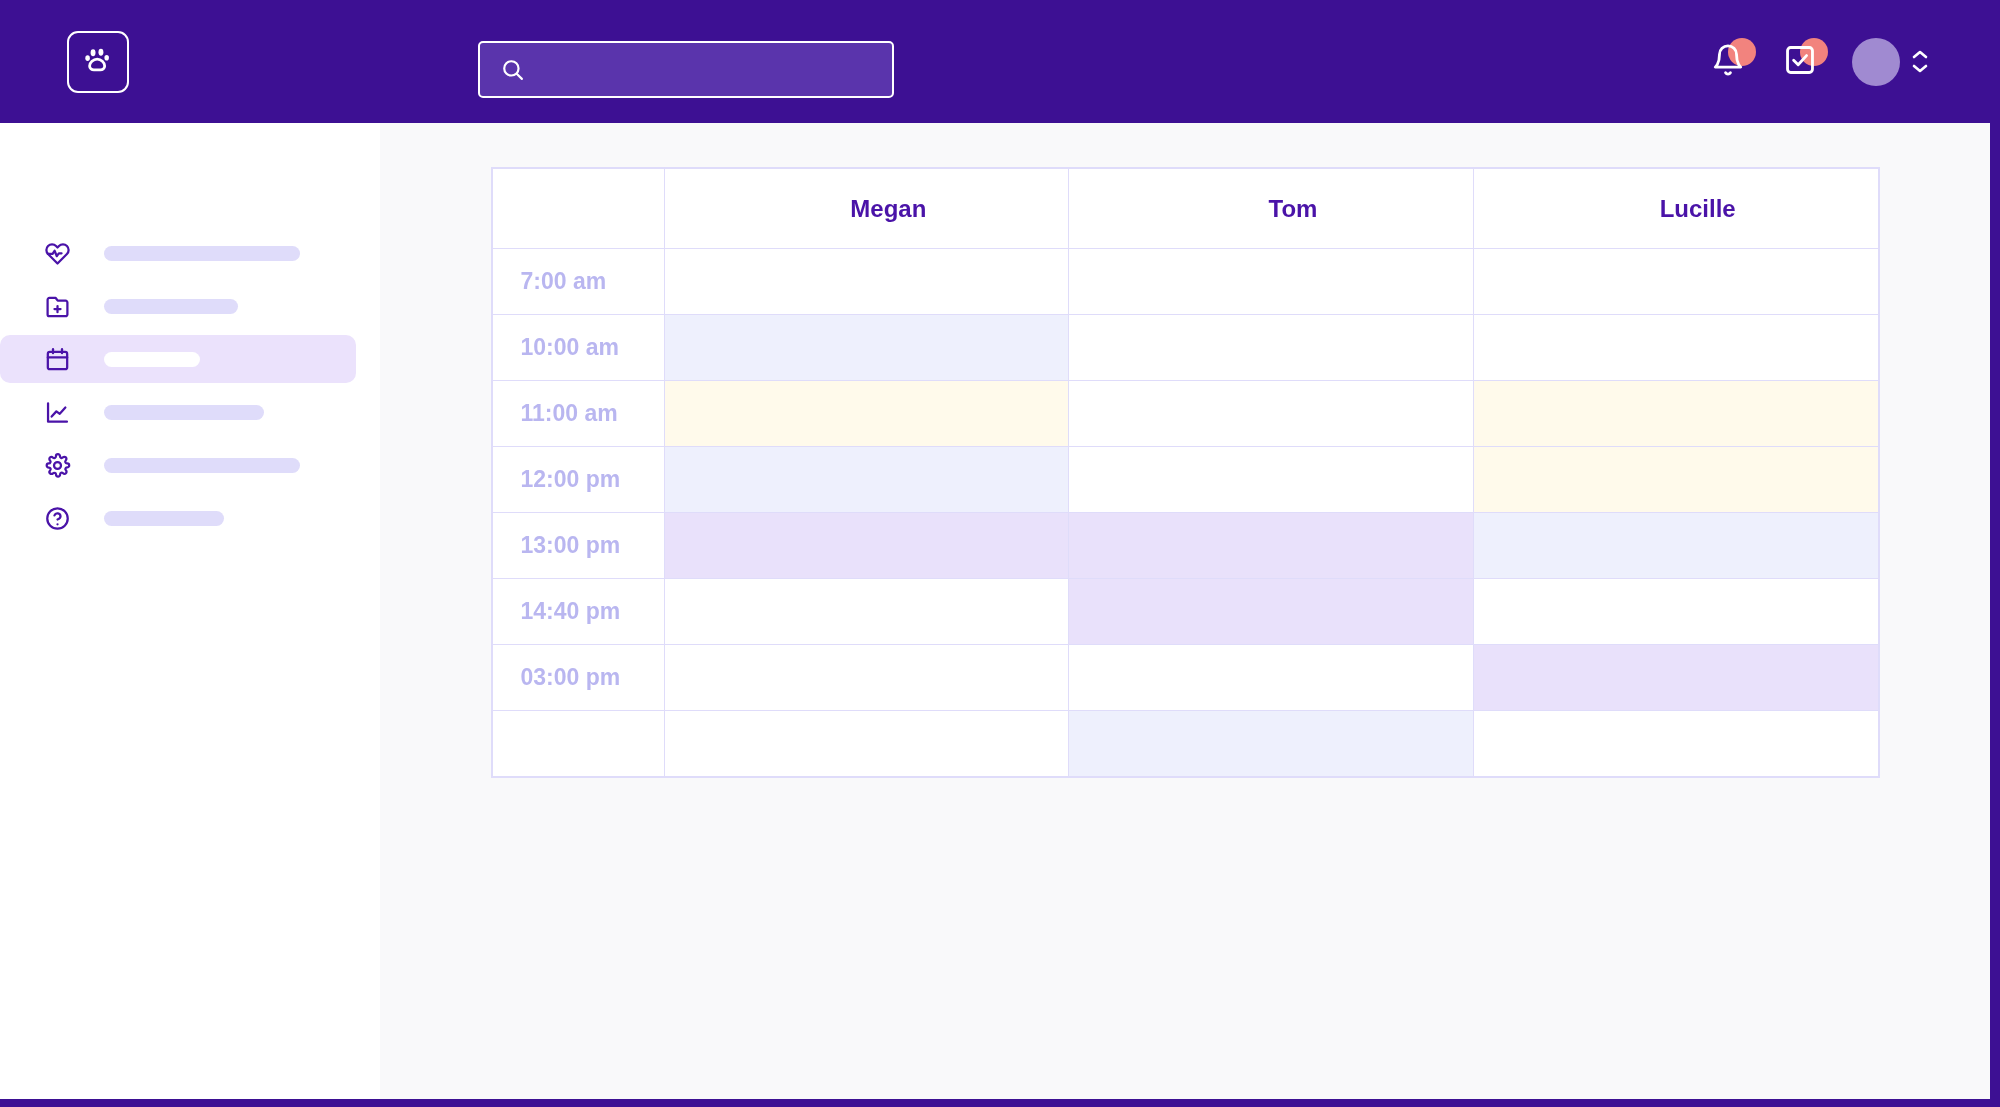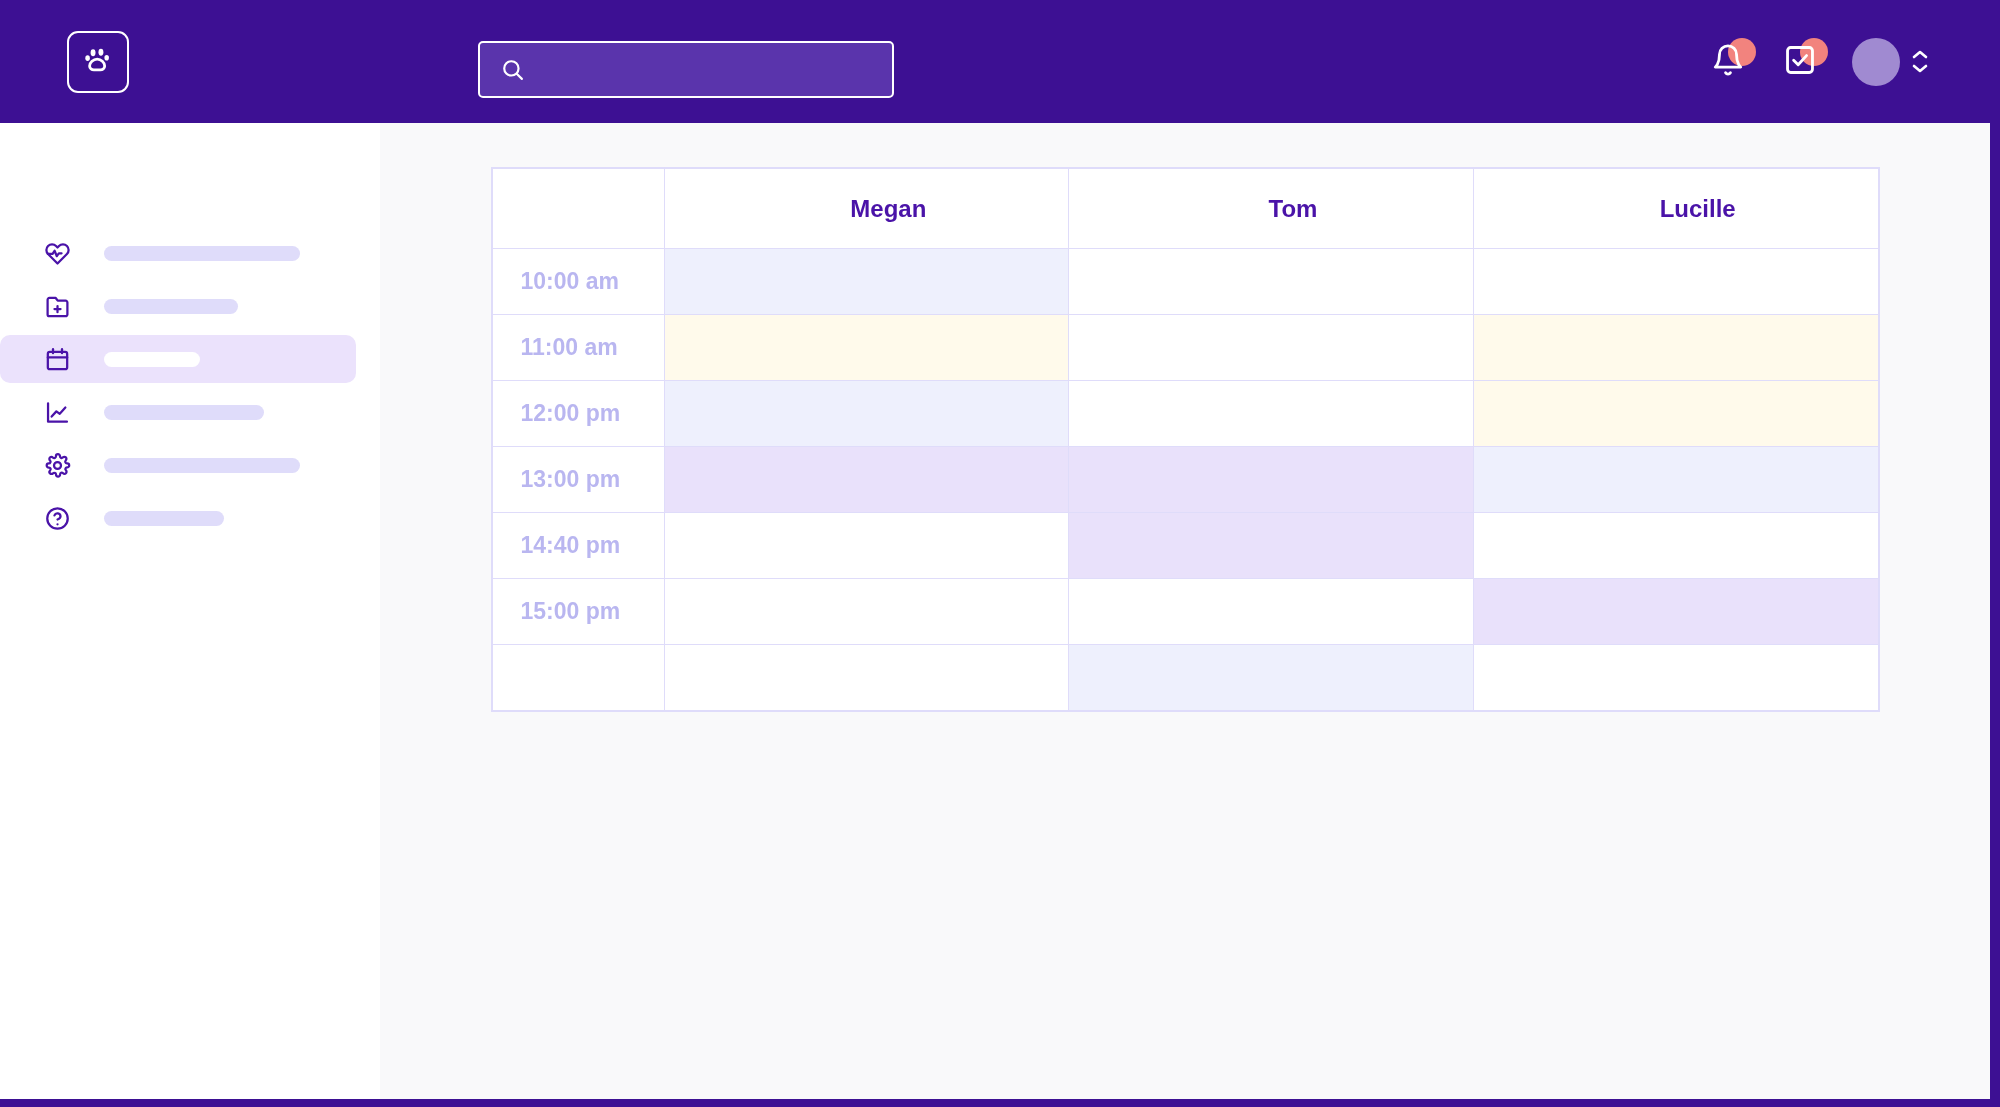--- a/index.html
+++ b/index.html
@@ -267,20 +267,26 @@
         <thead>
           <tr>
             <th class="corner"></th>
             <th>Megan</th>
             <th>Tom</th>
             <th>Lucille</th>
           </tr>
         </thead>
         <tbody id="schedule-body">
             <tr>
+              <td class="timecell">7:00 am</td>
+              <td class="slot" style="background: rgb(255, 255, 255);"></td>
+              <td class="slot" style="background: rgb(255, 255, 255);"></td>
+              <td class="slot" style="background: rgb(255, 255, 255);"></td>
+            </tr>
+            <tr>
               <td class="timecell">10:00 am</td>
               <td class="slot" style="background: rgb(238, 240, 253);"></td>
               <td class="slot" style="background: rgb(255, 255, 255);"></td>
               <td class="slot" style="background: rgb(255, 255, 255);"></td>
             </tr>
             <tr>
               <td class="timecell">11:00 am</td>
               <td class="slot" style="background: rgb(255, 250, 235);"></td>
               <td class="slot" style="background: rgb(255, 255, 255);"></td>
               <td class="slot" style="background: rgb(255, 250, 235);"></td>
@@ -297,21 +303,21 @@
               <td class="slot" style="background: rgb(233, 225, 251);"></td>
               <td class="slot" style="background: rgb(238, 240, 253);"></td>
             </tr>
             <tr>
               <td class="timecell">14:40 pm</td>
               <td class="slot" style="background: rgb(255, 255, 255);"></td>
               <td class="slot" style="background: rgb(233, 225, 251);"></td>
               <td class="slot" style="background: rgb(255, 255, 255);"></td>
             </tr>
             <tr>
-              <td class="timecell">15:00 pm</td>
+              <td class="timecell">03:00 pm</td>
               <td class="slot" style="background: rgb(255, 255, 255);"></td>
               <td class="slot" style="background: rgb(255, 255, 255);"></td>
               <td class="slot" style="background: rgb(233, 225, 251);"></td>
             </tr>
             <tr>
               <td class="timecell"></td>
               <td class="slot" style="background: rgb(255, 255, 255);"></td>
               <td class="slot" style="background: rgb(238, 240, 253);"></td>
               <td class="slot" style="background: rgb(255, 255, 255);"></td>
             </tr>

